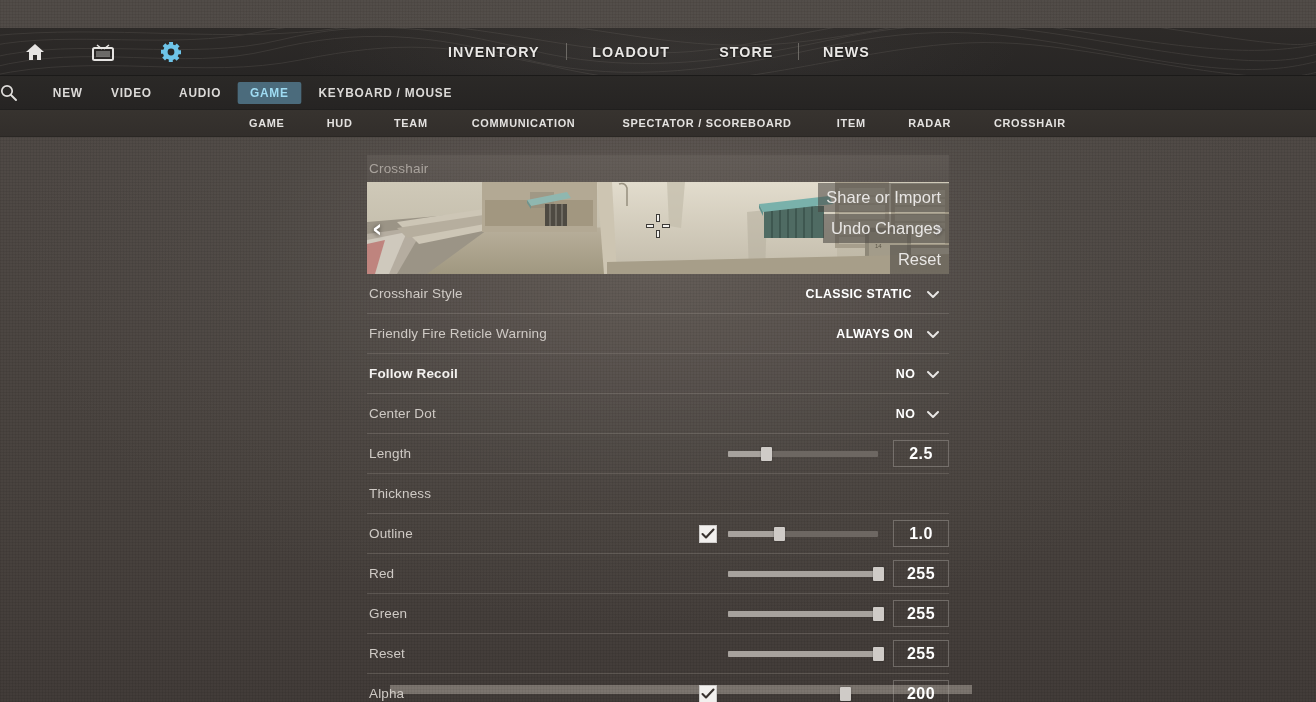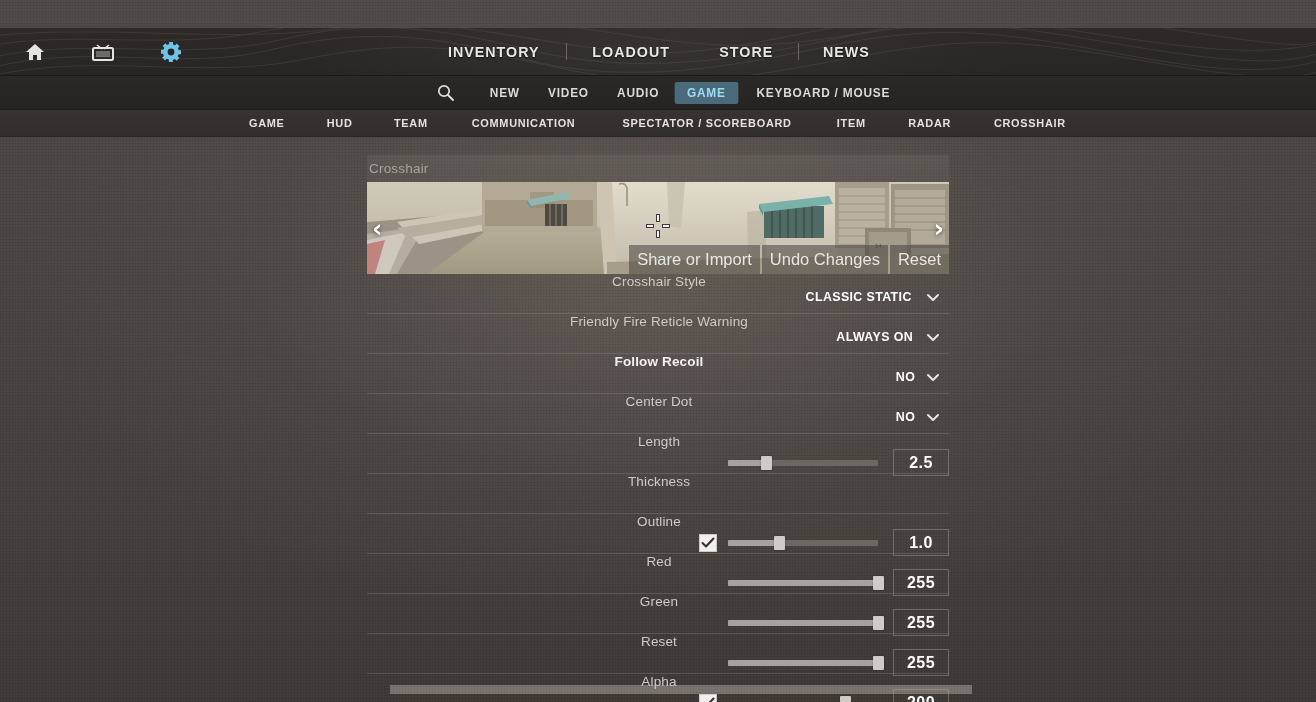--- a/index.html
+++ b/index.html
@@ -56,23 +56,22 @@
     text-shadow: 0 1px 2px rgba(0,0,0,.7);
     transform: scaleX(.92);
   }
   .mainnav .sep { width:1px; height:17px; background:#77736f; opacity:.85; }
 
   
   .subnav {
     position: relative; z-index: 3;
     height: 34px; width: 100%;
     background: linear-gradient(180deg, #2b2927 0%, #262423 100%);
-    display:flex; align-items:center; justify-content:center; gap: 0;
+    display:flex; align-items:center; gap: 0;
     border-bottom: 1px solid #201f1e;
-    padding-left: 28px;
   }
   .subnav .sicon { margin-right: 22px; display:flex; align-items:center; cursor:pointer; }
   .subnav .si {
     font-family: "Liberation Sans Narrow", "Liberation Sans", sans-serif;
     font-weight:700; font-size:12.5px; letter-spacing:.8px;
     color:#dcdad8; padding: 4px 13px; cursor:pointer; transform: scaleX(.95);
   }
   .subnav .si.active {
     background:#4b6b7c; color:#9fdcf3; border-radius:2px;
   }
@@ -112,33 +111,32 @@
   .preview .chev {
     position:absolute; top:50%; transform:translateY(-50%);
     color:#fff; font-size:25px; font-weight:700; line-height:1;
     text-shadow: 0 1px 4px rgba(0,0,0,.6); cursor:pointer; user-select:none;
     font-family:"DejaVu Sans", sans-serif;
   }
   .preview .chev.l { left: 5px; }
   .preview .chev.r { right: 5px; }
   .crosshair { position:absolute; left:50%; top:50%; transform: translate(-50%,-50%); }
   .pv-buttons {
-    position:absolute; right:0; bottom:0; display:flex; align-items:flex-end; gap:2px;
+    position:absolute; right:0; bottom:0; display:flex; align-items:flex-end; gap:2px;flex-direction:column;
   }
   .pv-btn {
     background: rgba(70,66,62,0.55);
     color:#e8e6e4; font-size:16.5px; padding: 5px 8px 6px 8px;
     cursor:pointer; white-space:nowrap; line-height:1.1;
   }
 
   
   .row {
     position:relative; height:40px; display:flex; align-items:center;
     border-bottom: 1px solid rgba(160,154,148,0.28);
-    flex-direction: column;
   }
   .row .label { font-size:13.5px; color:#cfcac5; padding-left:2px; letter-spacing:.15px; }
   .row.hl .label { color:#f3f1ef; font-weight:700; }
   .row .right { margin-left:auto; display:flex; align-items:center; }
   .dd-value {
     font-family:"Liberation Sans Narrow","Liberation Sans", sans-serif;
     font-weight:700; font-size:13.5px; letter-spacing:.4px; color:#ffffff;
     transform: scaleX(.92); margin-right:10px; cursor:pointer;
   }
   .chevdown { width:14px; height:14px; margin-right:9px; cursor:pointer; }

